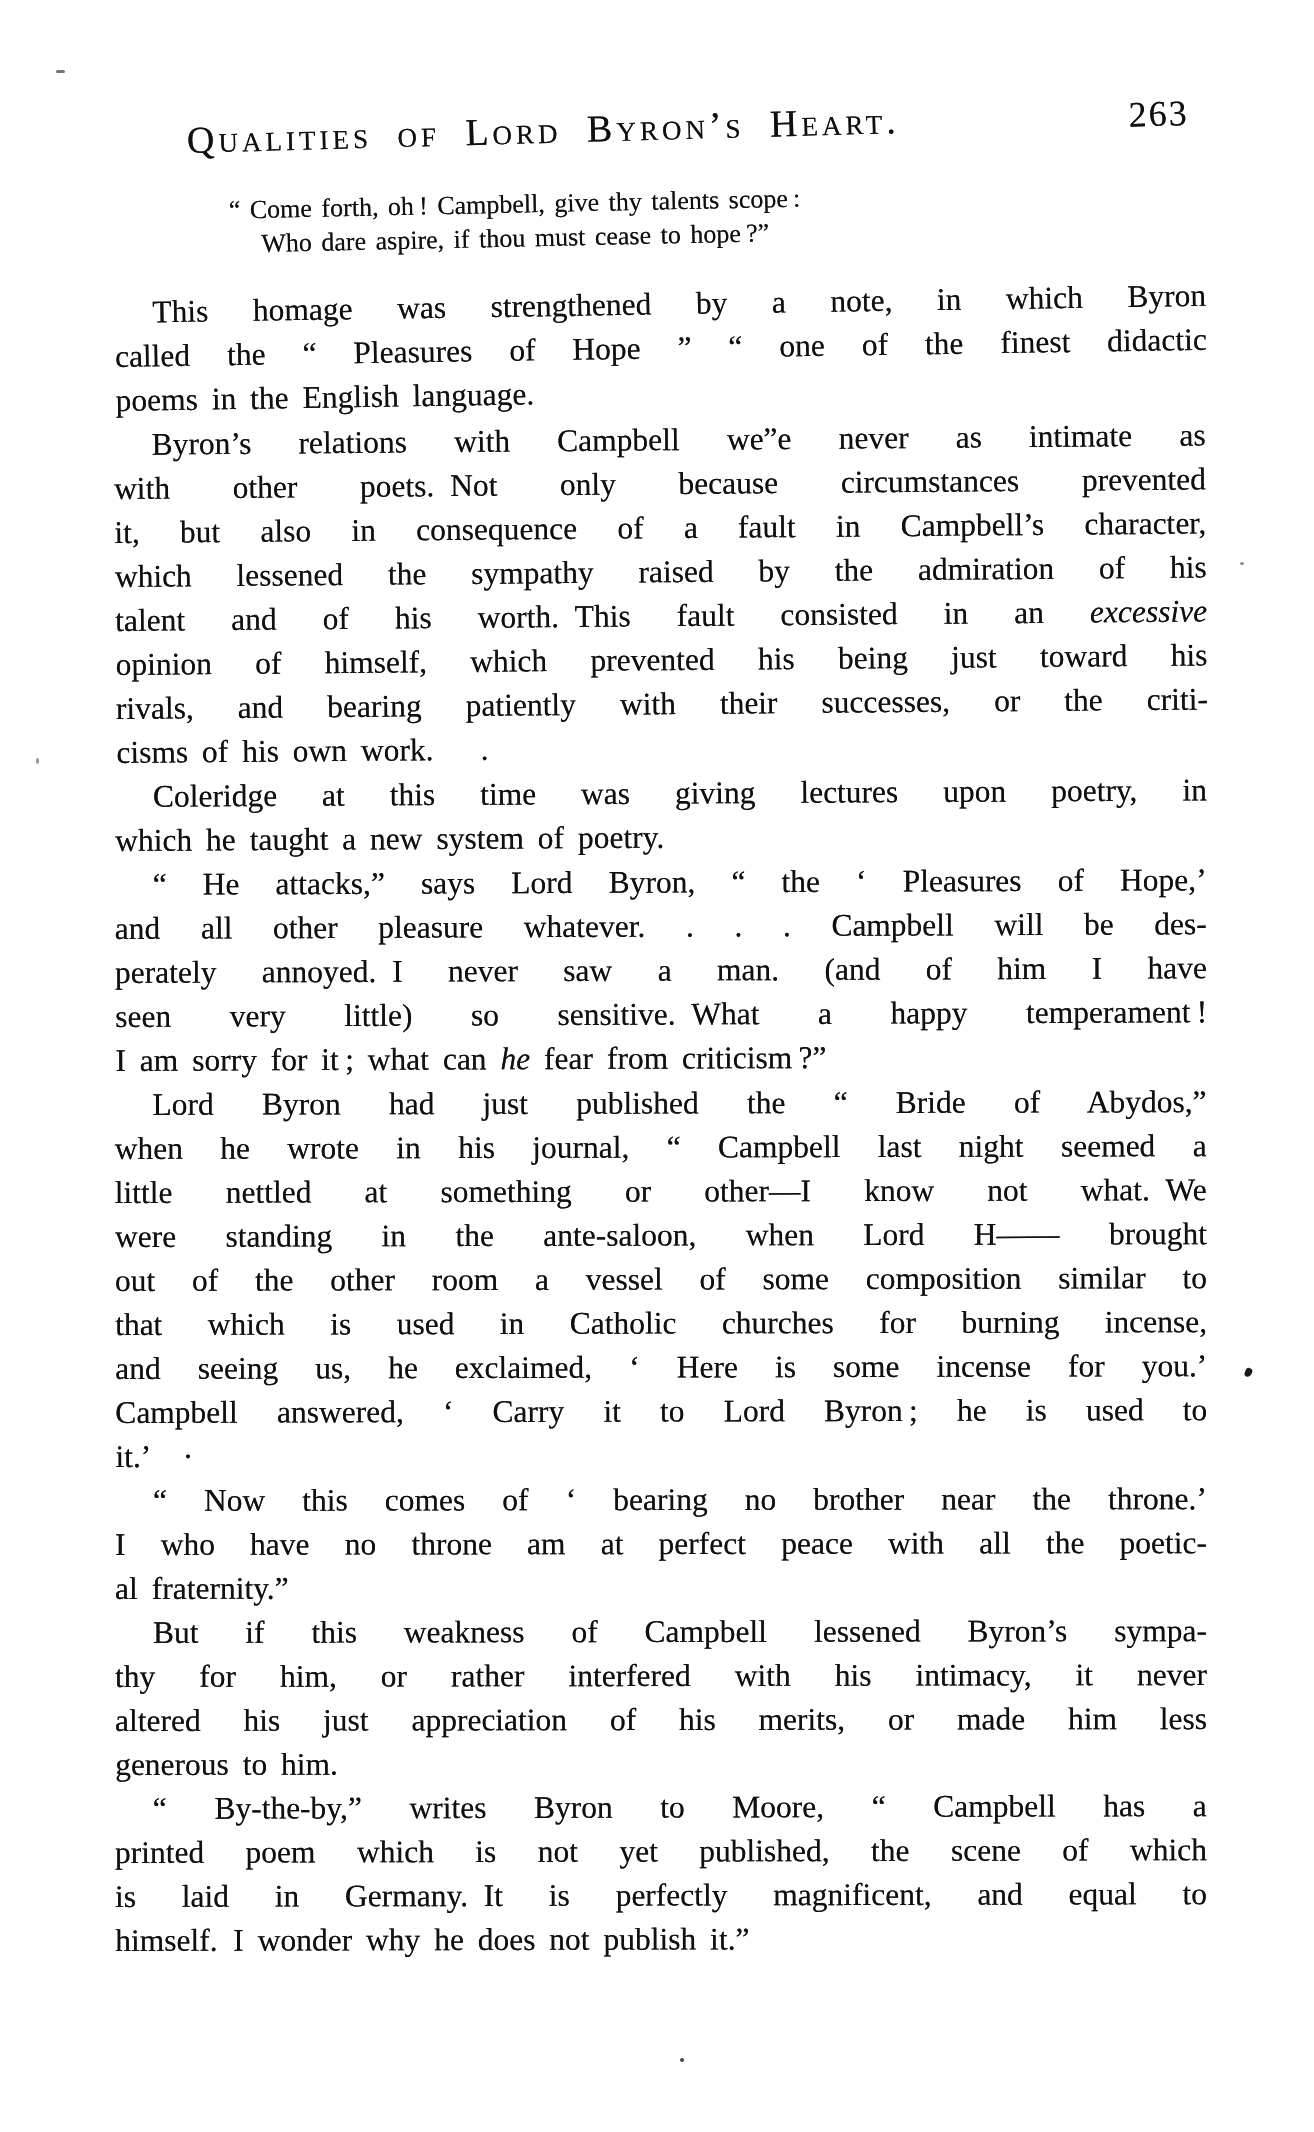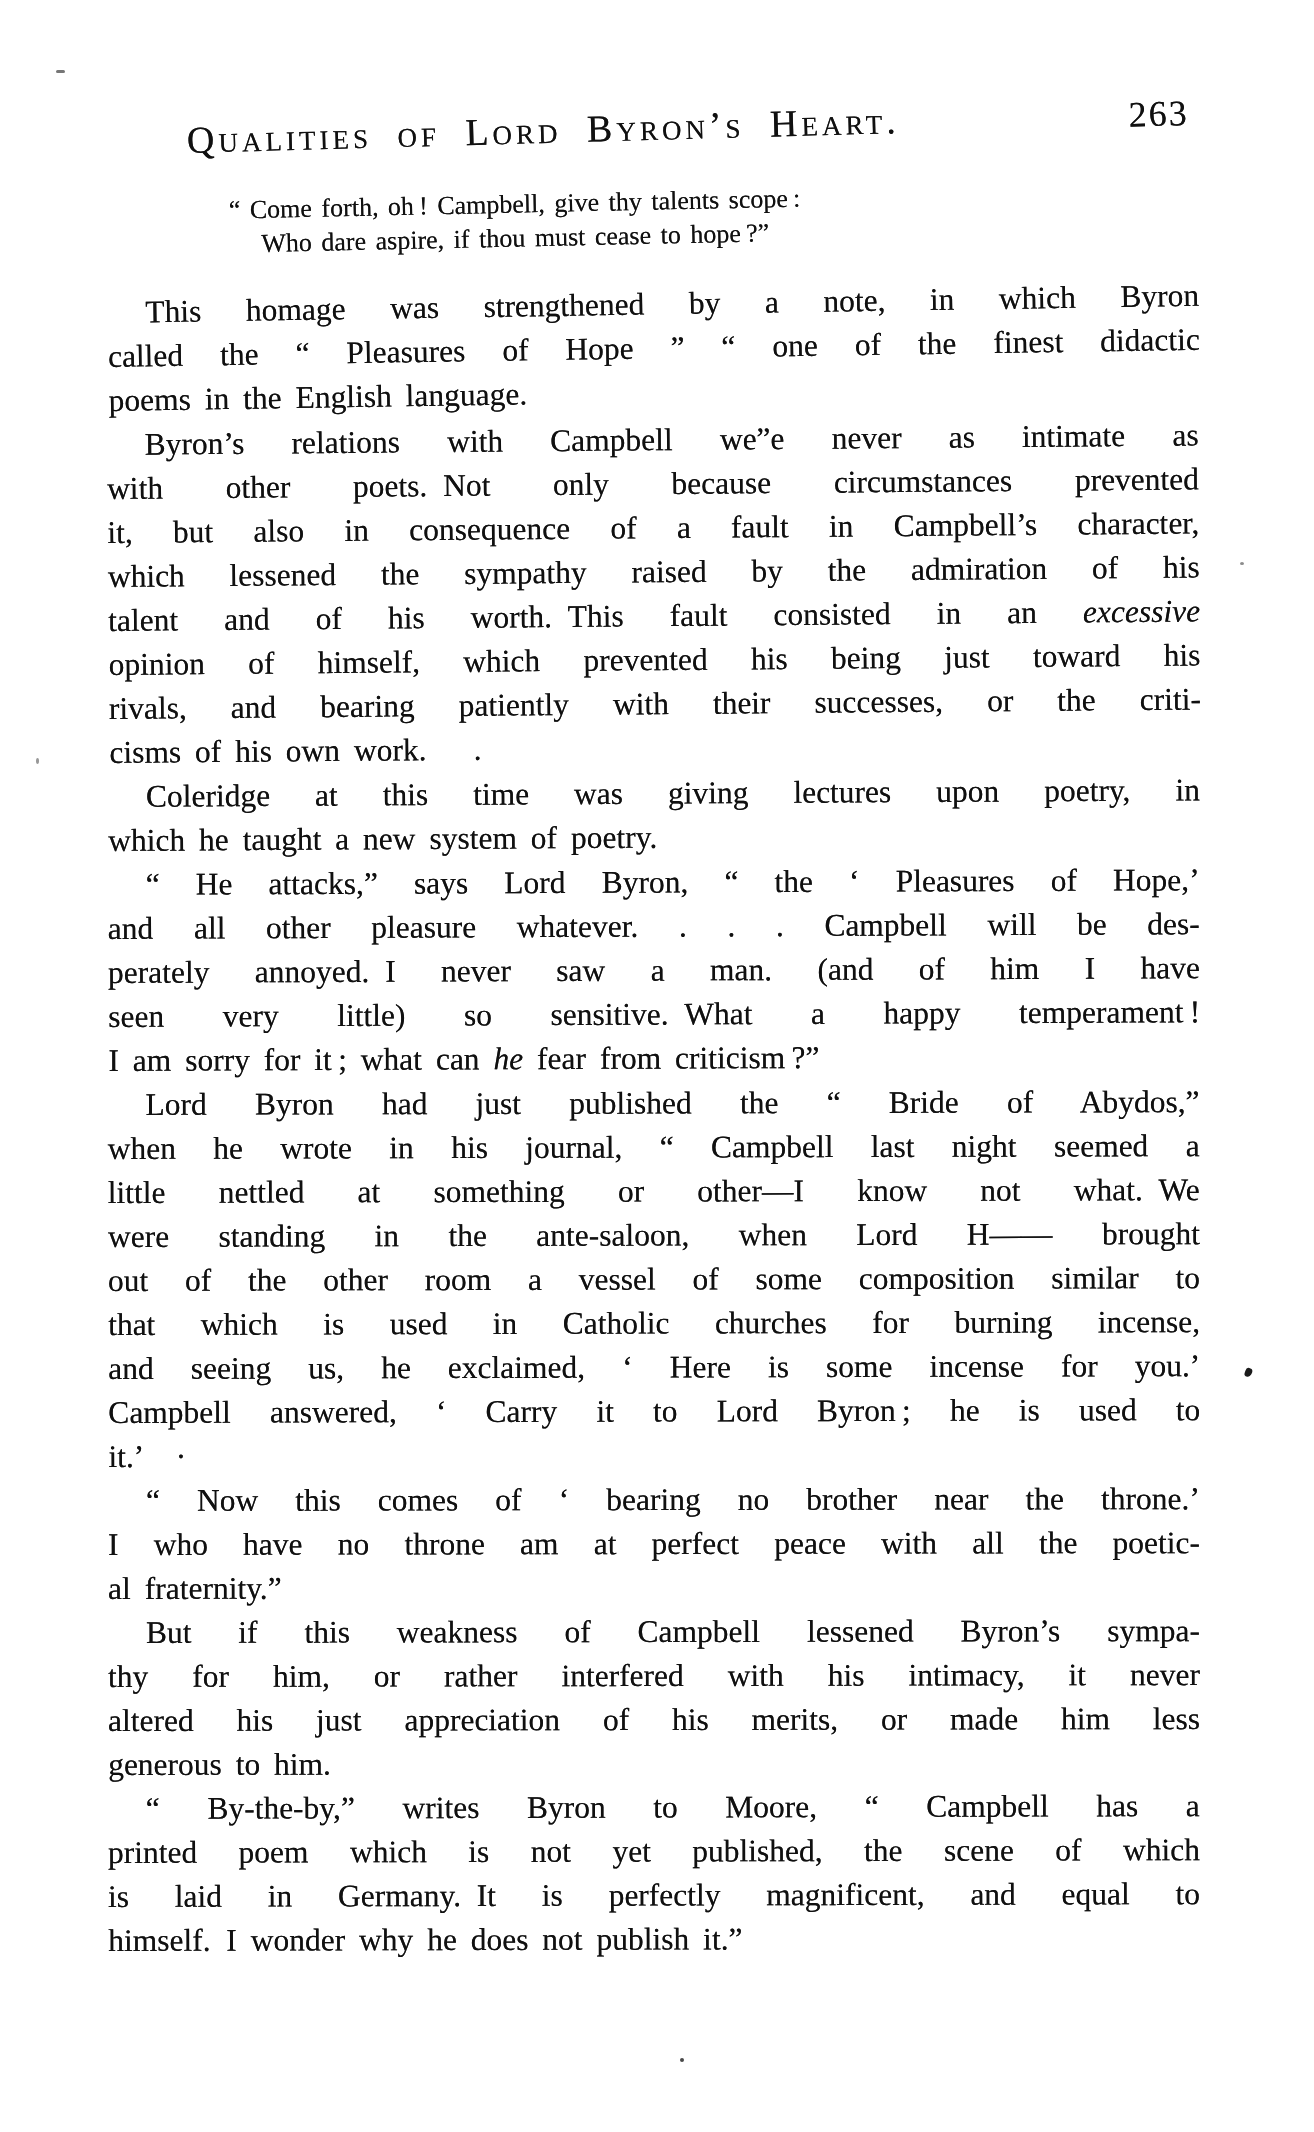--- a/index.html
+++ b/index.html
@@ -39,21 +39,21 @@
     font-size: 26px; line-height: 34px;
     transform: rotate(-1.2deg);
     transform-origin: 0 50%;
     word-spacing: 3px;
   }
   .poem-line { text-align: center; white-space: nowrap; }
 
   
   .body-text {
     position: absolute;
-    left: 108px; top: 291px; width: 1092px;
+    left: 115px; top: 291px; width: 1092px;
     font-size: 31.5px; line-height: 44px;
     word-spacing: 6px;
   }
   .para { transform-origin: 0 50%; }
   .r1 { transform: rotate(-0.9deg); }
   .r2 { transform: rotate(-0.5deg); }
   .r3 { transform: rotate(-0.35deg); }
   .r4 { transform: rotate(-0.25deg); }
   .r5 { transform: rotate(-0.15deg); }
   .r6 { transform: rotate(-0.1deg); }

